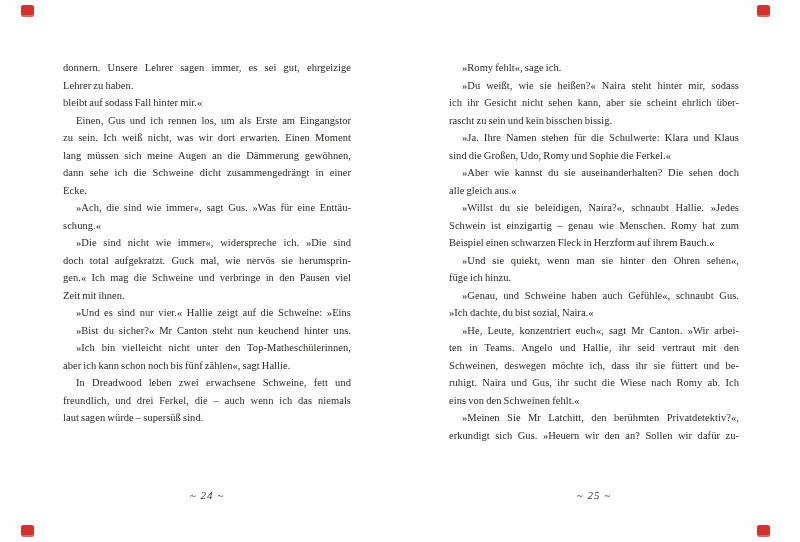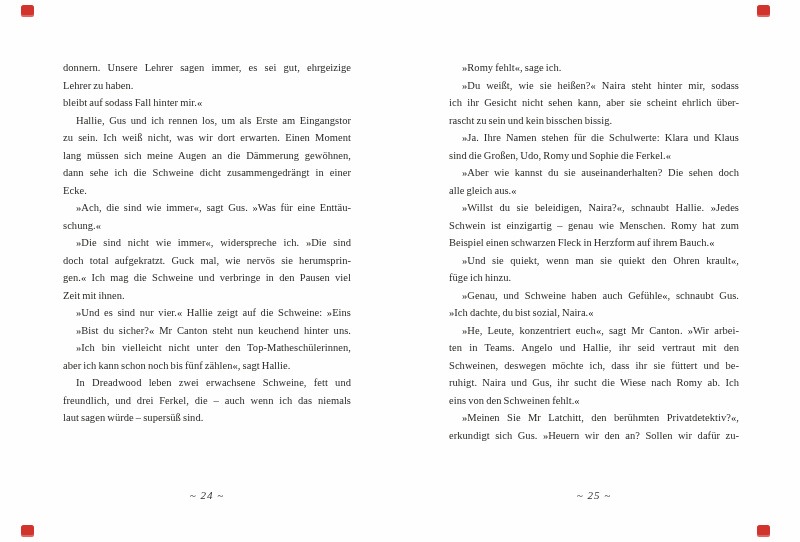--- a/index.html
+++ b/index.html
@@ -66,21 +66,21 @@
   <span class="corner-marker tl" style="background: rgb(208, 52, 44);"></span>
   <span class="corner-marker tr" style="background: rgb(208, 52, 44);"></span>
   <span class="corner-marker bl" style="background: rgb(208, 52, 44);"></span>
   <span class="corner-marker br" style="background: rgb(208, 52, 44);"></span>
 
   <div class="page-col left">
     <div class="page-text">
         <div class="line">donnern. Unsere Lehrer sagen immer, es sei gut, ehrgeizige</div>
         <div class="line end">Lehrer zu haben.</div>
         <div class="line end">bleibt auf sodass Fall hinter mir.«</div>
-        <div class="line indent">Hallie, Gus und ich rennen los, um als Erste am Eingangstor</div>
+        <div class="line indent">Einen, Gus und ich rennen los, um als Erste am Eingangstor</div>
         <div class="line">zu sein. Ich weiß nicht, was wir dort erwarten. Einen Moment</div>
         <div class="line">lang müssen sich meine Augen an die Dämmerung gewöhnen,</div>
         <div class="line">dann sehe ich die Schweine dicht zusammengedrängt in einer</div>
         <div class="line end">Ecke.</div>
         <div class="line indent">»Ach, die sind wie immer«, sagt Gus. »Was für eine Enttäu-</div>
         <div class="line end">schung.«</div>
         <div class="line indent">»Die sind nicht wie immer«, widerspreche ich. »Die sind</div>
         <div class="line">doch total aufgekratzt. Guck mal, wie nervös sie herumsprin-</div>
         <div class="line">gen.« Ich mag die Schweine und verbringe in den Pausen viel</div>
         <div class="line end">Zeit mit ihnen.</div>
@@ -101,21 +101,21 @@
         <div class="line indent">»Du weißt, wie sie heißen?« Naira steht hinter mir, sodass</div>
         <div class="line">ich ihr Gesicht nicht sehen kann, aber sie scheint ehrlich über-</div>
         <div class="line end">rascht zu sein und kein bisschen bissig.</div>
         <div class="line indent">»Ja. Ihre Namen stehen für die Schulwerte: Klara und Klaus</div>
         <div class="line end">sind die Großen, Udo, Romy und Sophie die Ferkel.«</div>
         <div class="line indent">»Aber wie kannst du sie auseinanderhalten? Die sehen doch</div>
         <div class="line end">alle gleich aus.«</div>
         <div class="line indent">»Willst du sie beleidigen, Naira?«, schnaubt Hallie. »Jedes</div>
         <div class="line">Schwein ist einzigartig – genau wie Menschen. Romy hat zum</div>
         <div class="line end">Beispiel einen schwarzen Fleck in Herzform auf ihrem Bauch.«</div>
-        <div class="line indent">»Und sie quiekt, wenn man sie quiekt den Ohren krault«,</div>
+        <div class="line indent">»Und sie quiekt, wenn man sie hinter den Ohren sehen«,</div>
         <div class="line end">füge ich hinzu.</div>
         <div class="line indent">»Genau, und Schweine haben auch Gefühle«, schnaubt Gus.</div>
         <div class="line end">»Ich dachte, du bist sozial, Naira.«</div>
         <div class="line indent">»He, Leute, konzentriert euch«, sagt Mr Canton. »Wir arbei-</div>
         <div class="line">ten in Teams. Angelo und Hallie, ihr seid vertraut mit den</div>
         <div class="line">Schweinen, deswegen möchte ich, dass ihr sie füttert und be-</div>
         <div class="line">ruhigt. Naira und Gus, ihr sucht die Wiese nach Romy ab. Ich</div>
         <div class="line end">eins von den Schweinen fehlt.«</div>
         <div class="line indent">»Meinen Sie Mr Latchitt, den berühmten Privatdetektiv?«,</div>
         <div class="line">erkundigt sich Gus. »Heuern wir den an? Sollen wir dafür zu-</div>

